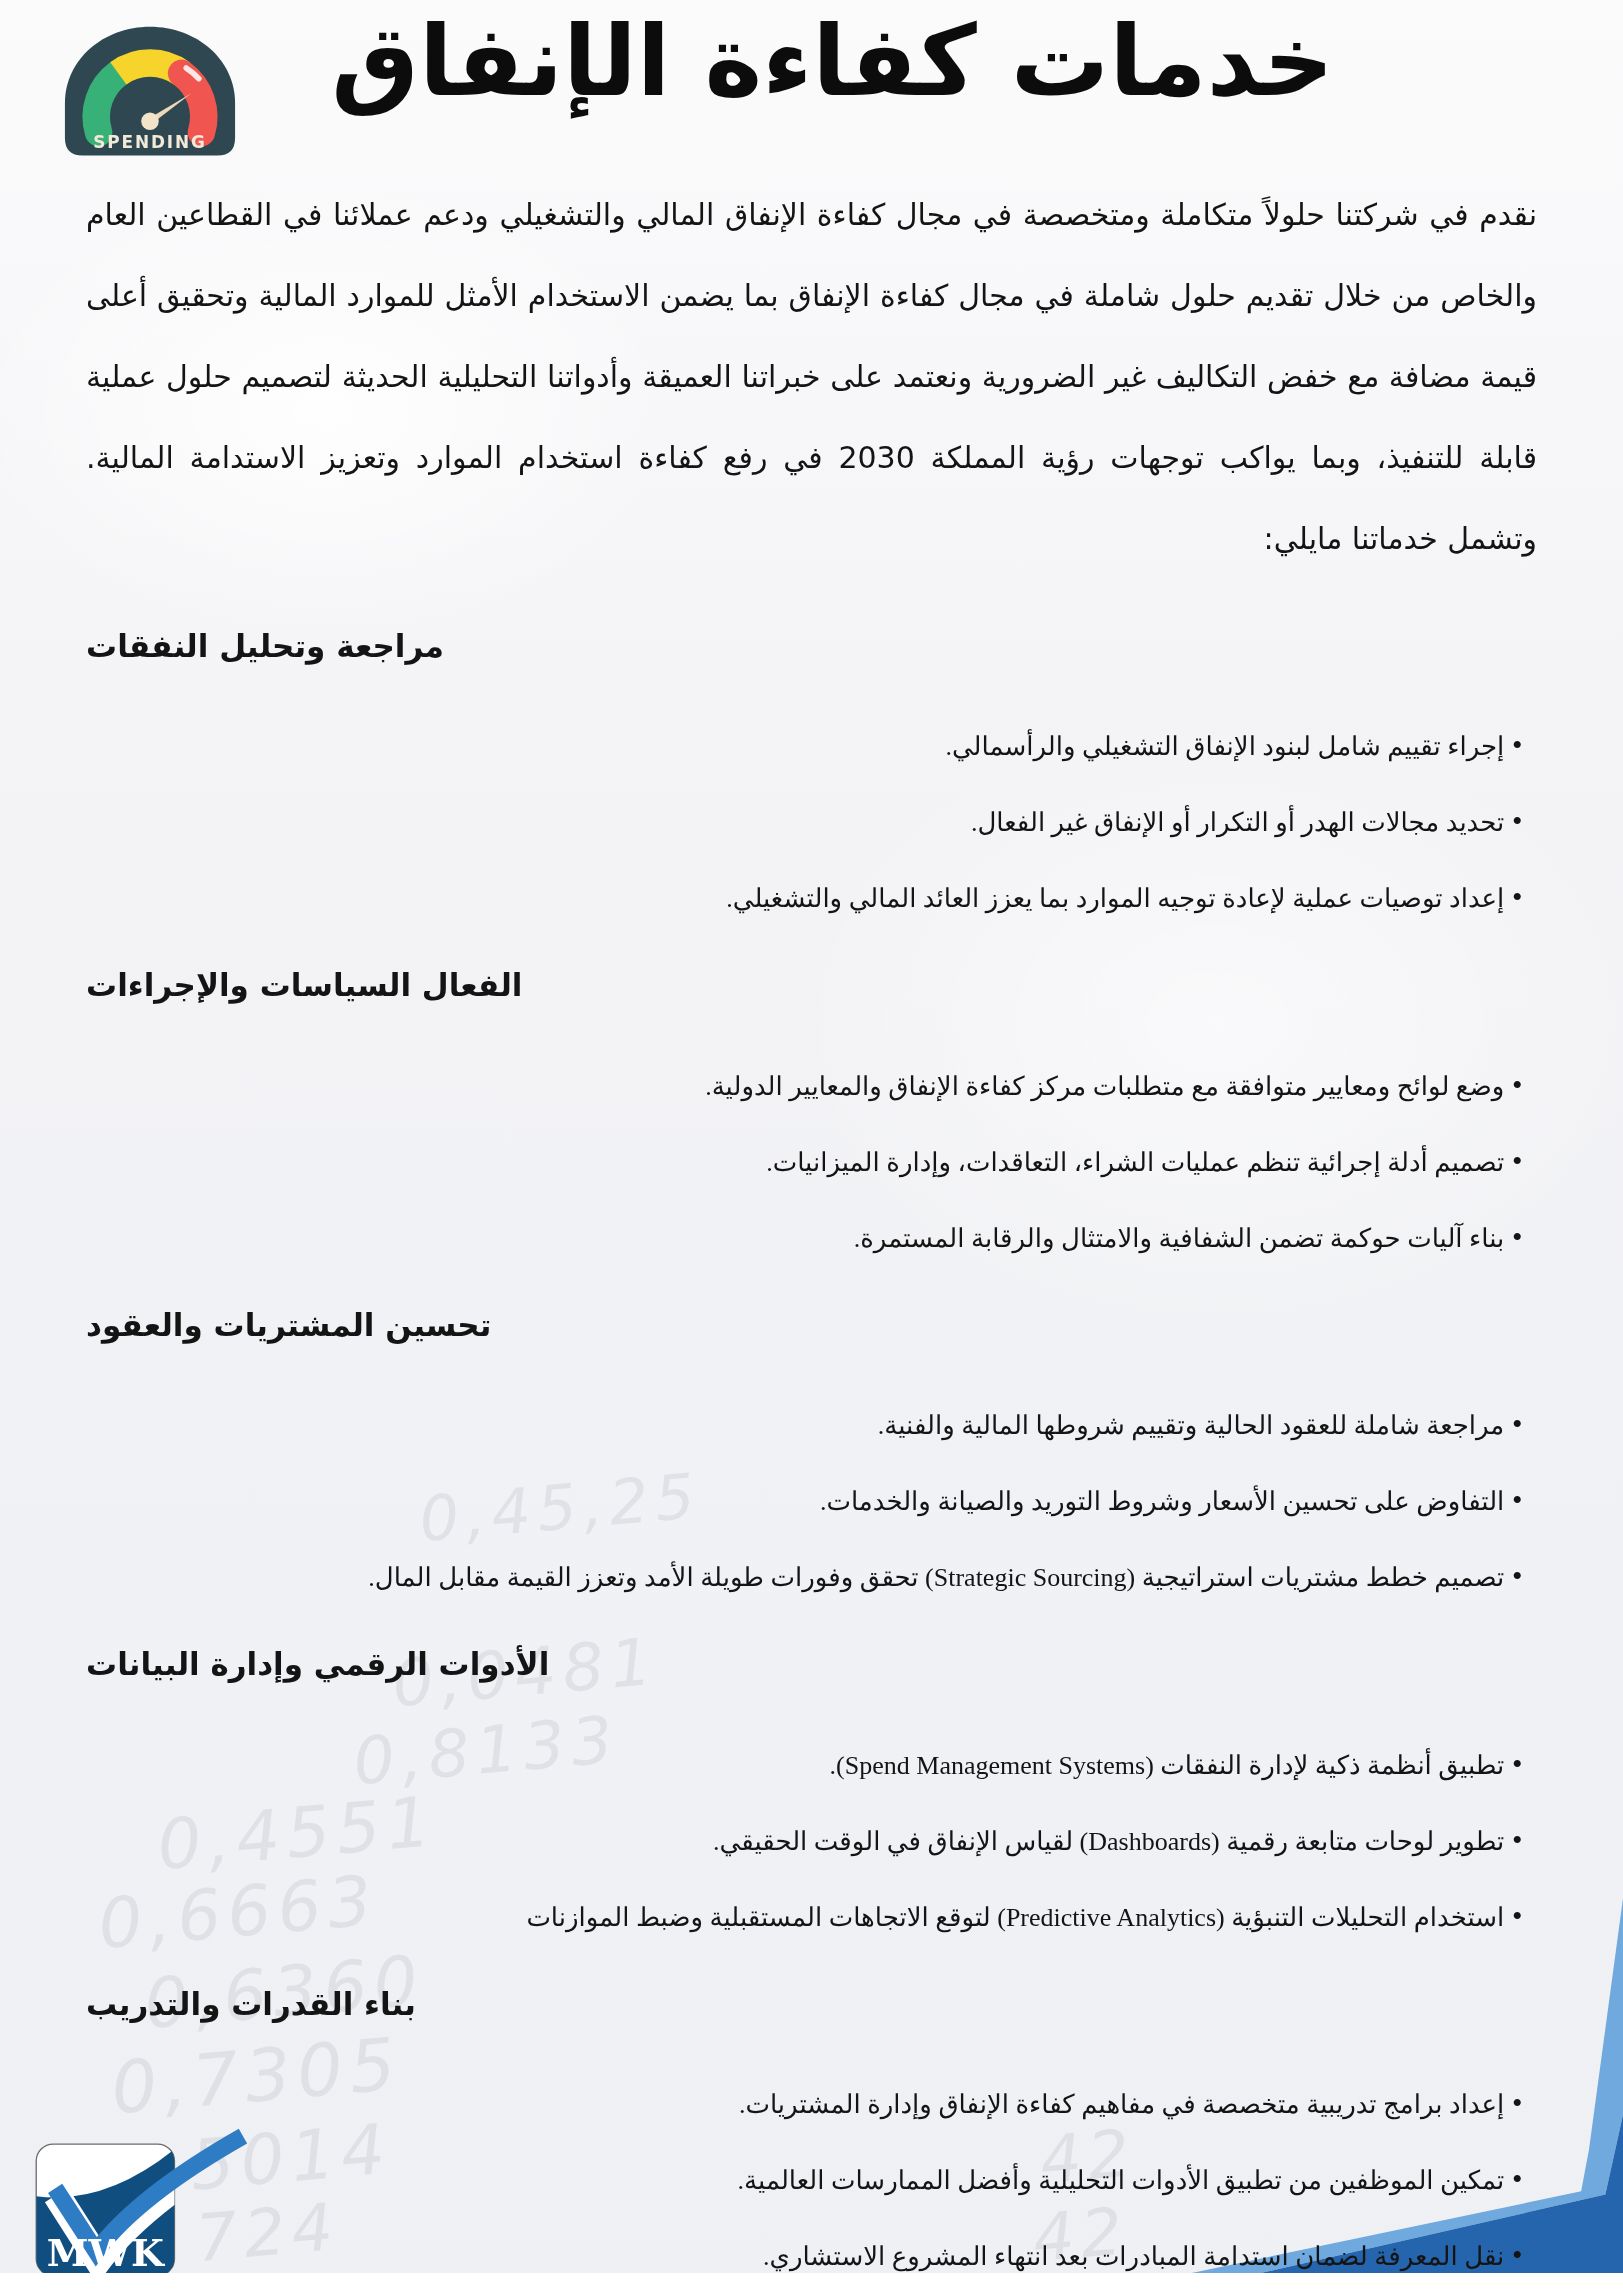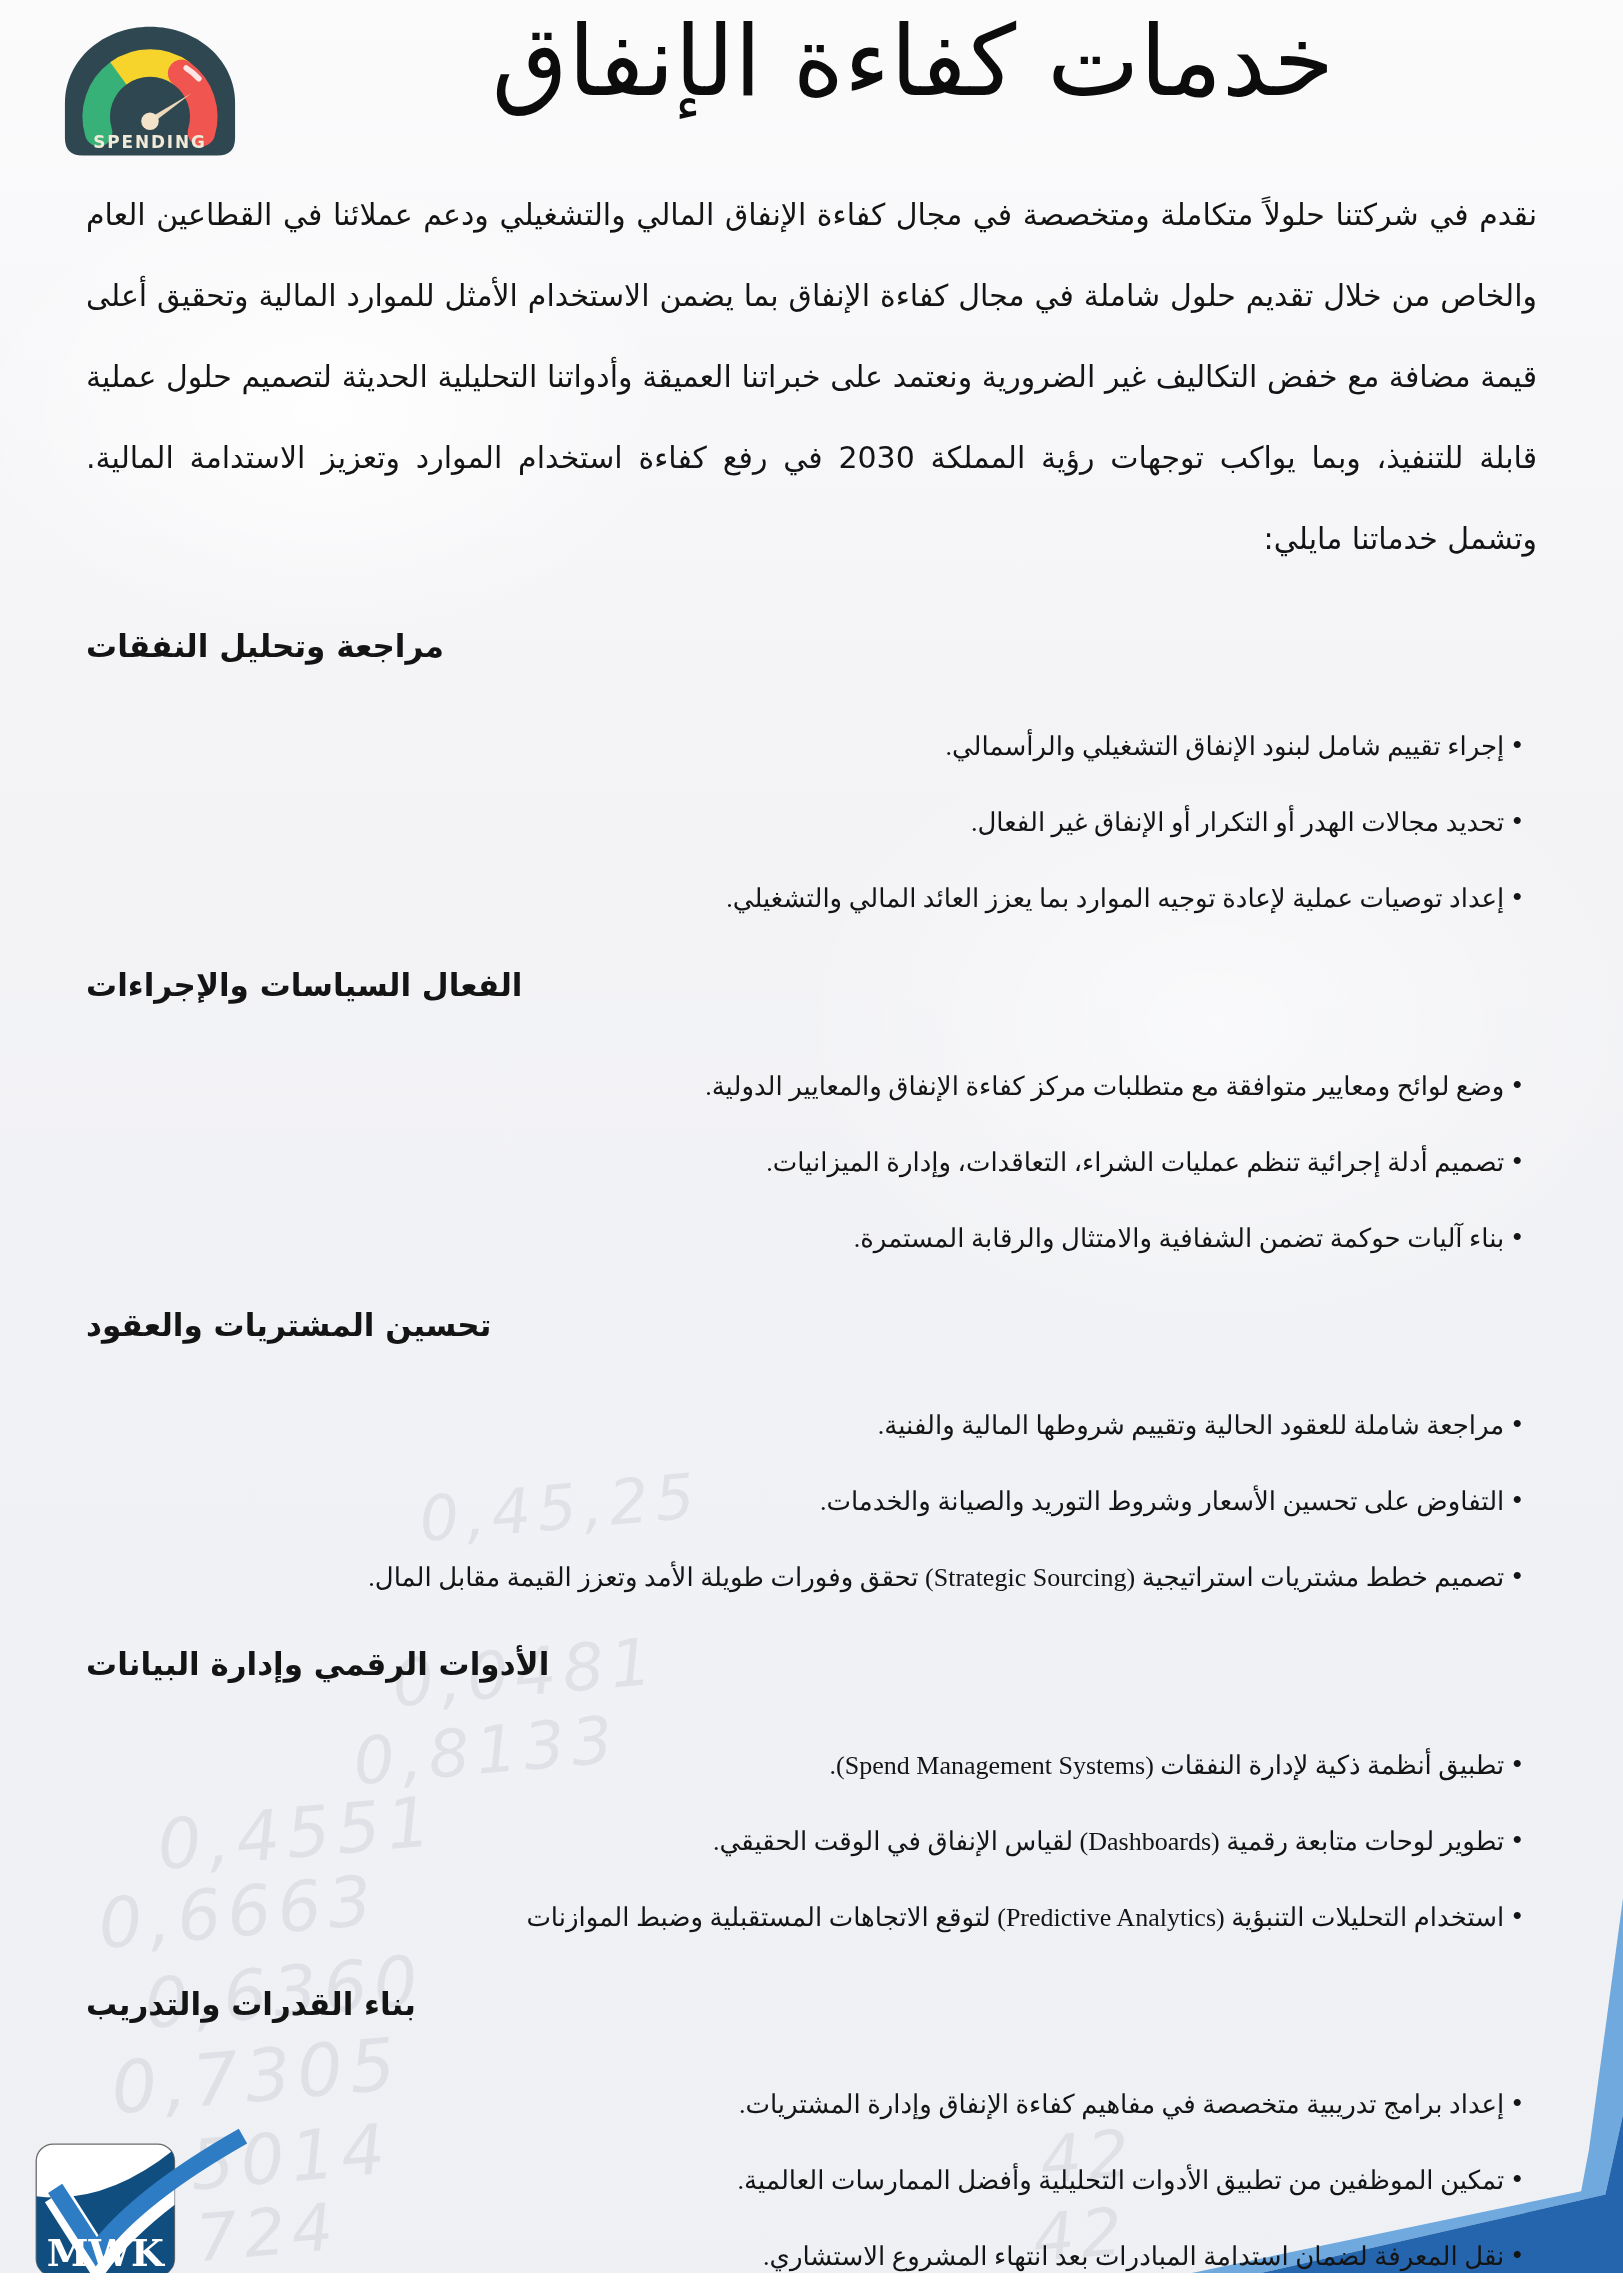--- a/index.html
+++ b/index.html
@@ -24,23 +24,23 @@
     direction:rtl;
     padding:0 86px;
     color:#141414;
     z-index:3;
   }
   
   .header{position:relative;height:154px;}
   .page-title{
     position:absolute;
     top:3.9px;right:203px;left:281px;
-    text-align:right;
+    text-align:center;
     font-size:98px;
-    font-weight:normal;
+    font-weight:bold;
     color:#0c0c0c;
     letter-spacing:-1.3px;
     white-space:nowrap;
   }
   .gauge{
     position:absolute;
     left:-34px;top:18.3px;
     width:196px;height:147px;
   }
   

